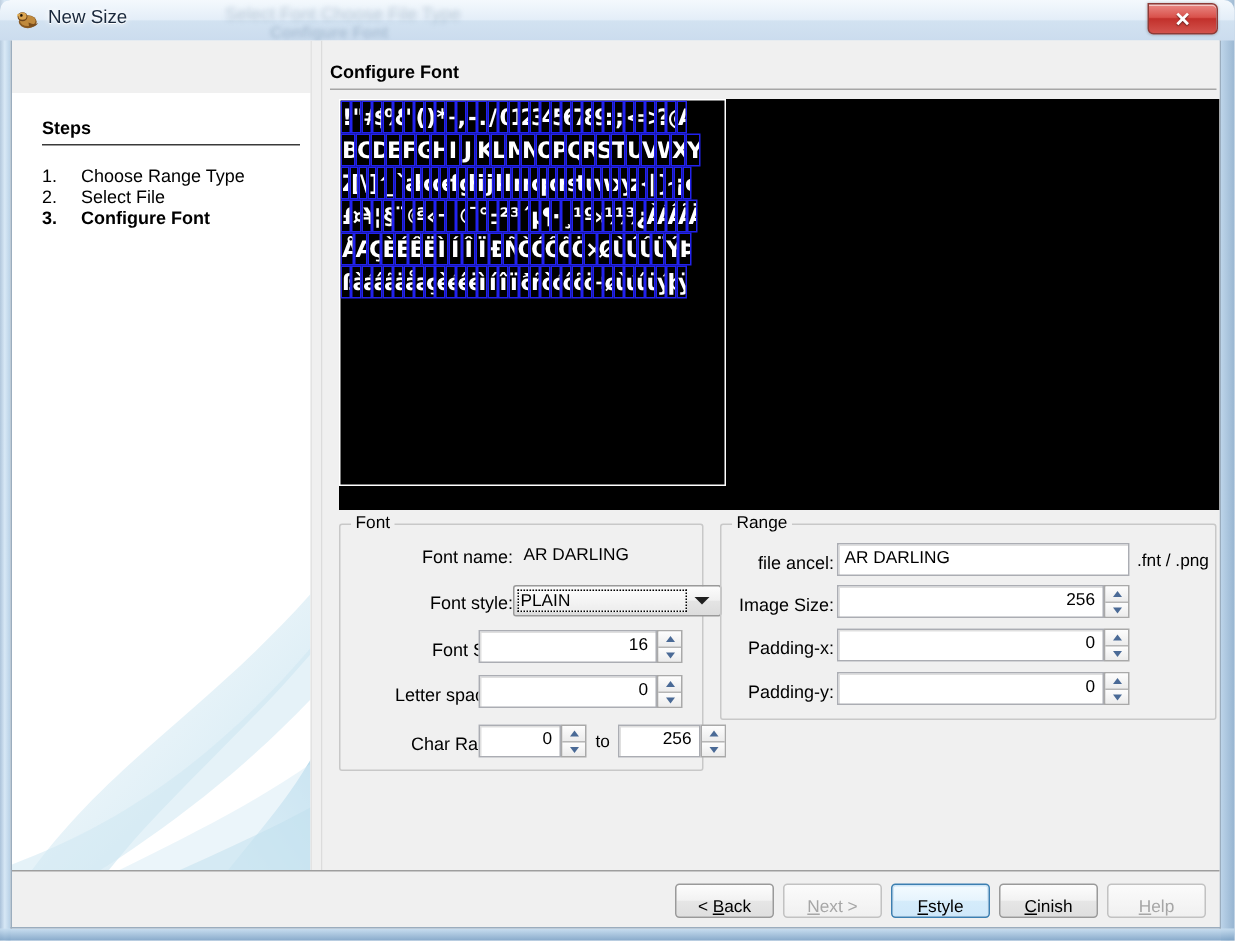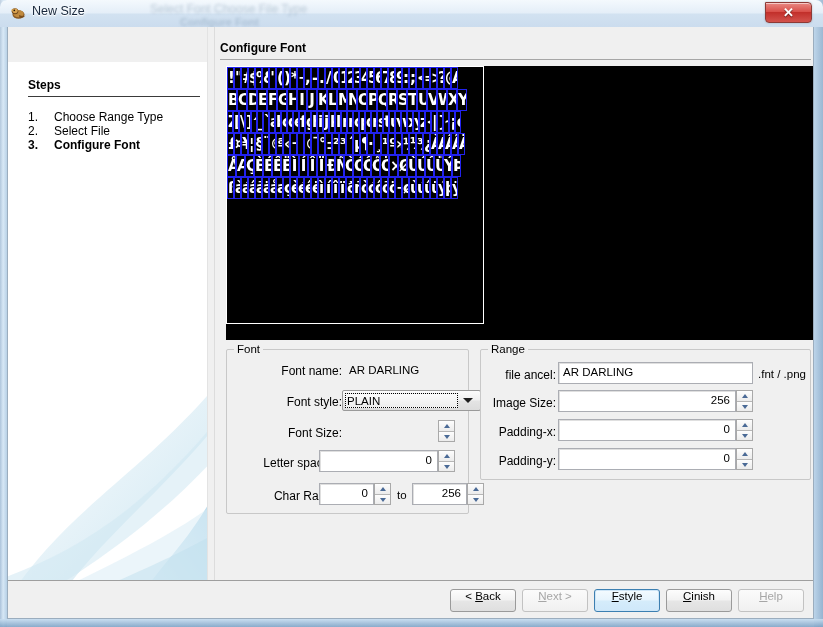--- a/index.html
+++ b/index.html
@@ -285,21 +285,21 @@
     background: #f0f0f0;
     border-top: 1px solid #9e9e9e;
   }
   .btn {
     position: absolute; top: 8px;
     height: 23px; width: 66px;
     border: 1px solid #9a9a9a;
     border-radius: 3px;
     background: linear-gradient(180deg,#fdfdfd 0%,#f2f2f2 48%,#e6e6e6 52%,#dfdfdf 100%);
     font-size: 11.5px; color: #000;
-    display: flex; align-items: flex-start; justify-content: center;
+    display: flex; align-items: flex-end; justify-content: center;
     cursor: pointer;
     font-family: "Liberation Sans", sans-serif;
   }
   .btn.disabled { color: #a6a6a6; border-color: #c2c2c2;
     background: linear-gradient(180deg,#fbfbfb,#f0f0f0); cursor: default; }
   .btn.default {
     border: 1px solid #3c7fb1;
     box-shadow: inset 0 0 0 1px #cfe6f7;
     background: linear-gradient(180deg,#f4fbff 0%,#e6f4fd 48%,#d5ecfb 52%,#cfe8fa 100%);
   }
@@ -402,20 +402,23 @@
         <span class="fld-label" style="left:10px; top:45px; width:105px;">Font style:</span>
         <div id="combo" style="left:92px; top:40px; width:139px; height:21px;margin-left:23px;">
           <div id="combo-focus"></div>
           <div id="combo-value">PLAIN</div>
           <div id="combo-arrow-box">
               <div id="combo-arrow"></div>
             </div>
         </div>
 
         <span class="fld-label" style="left:10px; top:76px; width:105px;">Font Size:</span>
+        <div class="tfield num" style="left:92px; top:70px; width:119px; height:22px;">
+          <span class="tfield-inner">16</span>
+        </div>
         <div class="spinner" style="left:211px; top:70px; height:22px;">
           <div class="spin-half spin-up">
               <div class="spin-arrow"></div>
             </div>
           <div class="spin-half spin-dn">
               <div class="spin-arrow"></div>
             </div>
         </div>
 
         <span class="fld-label" style="left:10px; top:106px; width:105px;">Letter spacing:</span>

